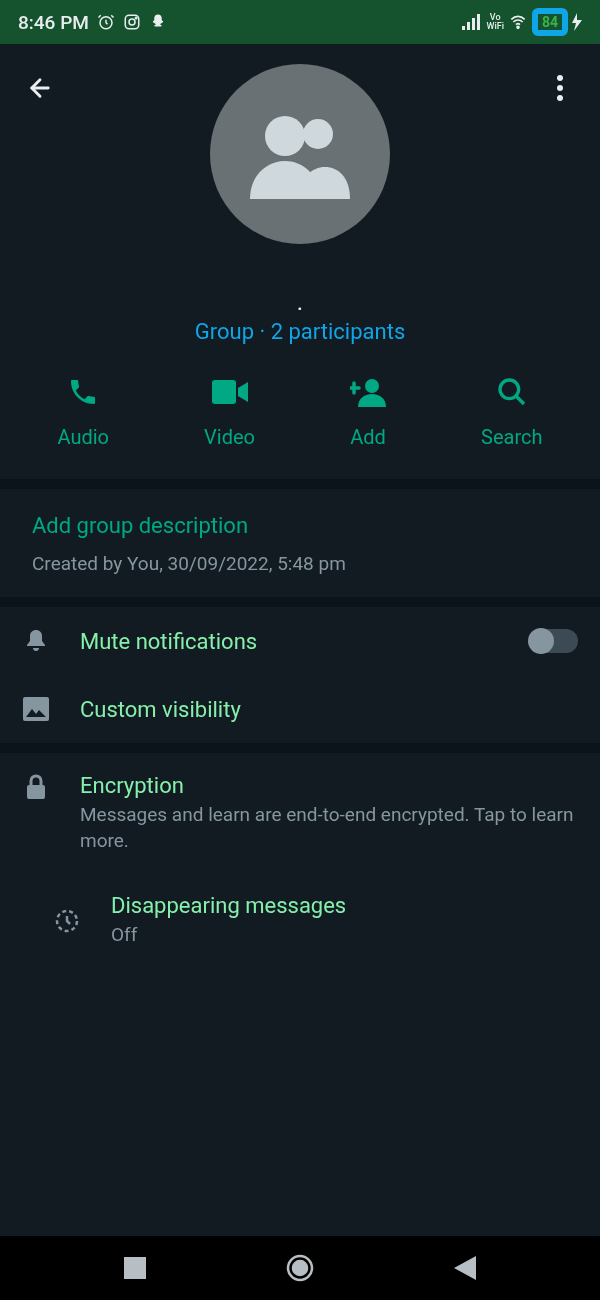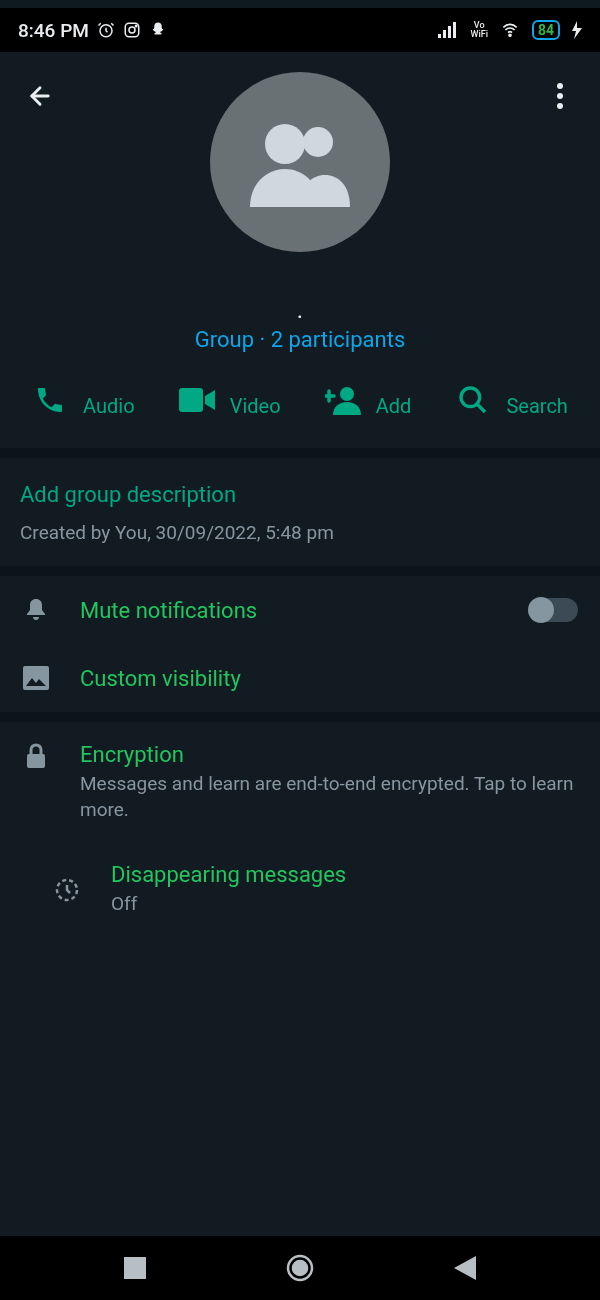--- a/index.html
+++ b/index.html
@@ -8,35 +8,34 @@
     background: #0f1a20;
     font-family: -apple-system, Roboto, "Segoe UI", sans-serif;
     color: #e9edef;
     display: flex;
     flex-direction: column;
   }
 
   
   .status-bar {
     height: 44px;
-    background: #000000;
+    background: #14532d;
     display: flex;
     align-items: center;
     justify-content: space-between;
     padding: 0 18px;
     font-size: 19px;
     font-weight: 500;
     color: #e9edef;
-    margin-top: 8px;
   }
   .status-left { display: flex; align-items: center; gap: 8px; }
-  .status-right { display: flex; align-items: center; gap: 12px; }
+  .status-right { display: flex; align-items: center; gap: 4px; }
   .status-ico { display: inline-flex; }
   .battery {
-    border: 2px solid #0ea5e9;
+    border: 6px solid #0ea5e9;
     border-radius: 6px;
     padding: 0 4px;
     font-size: 14px;
     font-weight: 700;
     color: #38b24a;
     display: inline-flex;
     align-items: center;
   }
 
   
@@ -84,36 +83,36 @@
   }
 
   
   .actions {
     display: flex;
     justify-content: space-around;
     padding: 30px 10px 30px;
   }
   .action {
     display: flex;
-    flex-direction: row;
-    align-items: flex-end;
+    flex-direction: column;
+    align-items: center;
     gap: 15px;
     color: #00a884;
   }
   .action-ico {
     width: 36px; height: 36px;
     display: flex; align-items: center; justify-content: center;
   }
   .action-label { font-size: 20px; }
 
   .divider { height: 10px; background: #0b141a; }
 
   
   .desc-block {
-    padding: 24px 20px 22px;
+    padding: 24px 32px 22px;
   }
   .add-desc {
     color: #00a884;
     font-size: 22px;
     margin-bottom: 14px;
   }
   .created-by {
     color: #8696a0;
     font-size: 19px;
   }
@@ -127,21 +126,21 @@
   }
   .row-ico {
     width: 28px; height: 28px;
     flex: 0 0 28px;
     display: flex; align-items: center; justify-content: center;
     color: #8696a0;
   }
   .row-body { flex: 1; }
   .row-title {
     font-size: 22px;
-    color: #22c55e;
+    color: #86efac;
   }
   .row-sub {
     font-size: 19px;
     color: #8696a0;
     margin-top: 4px;
     line-height: 1.35;
   }
   .toggle {
     width: 48px; height: 24px;
     background: #3b4a54;

